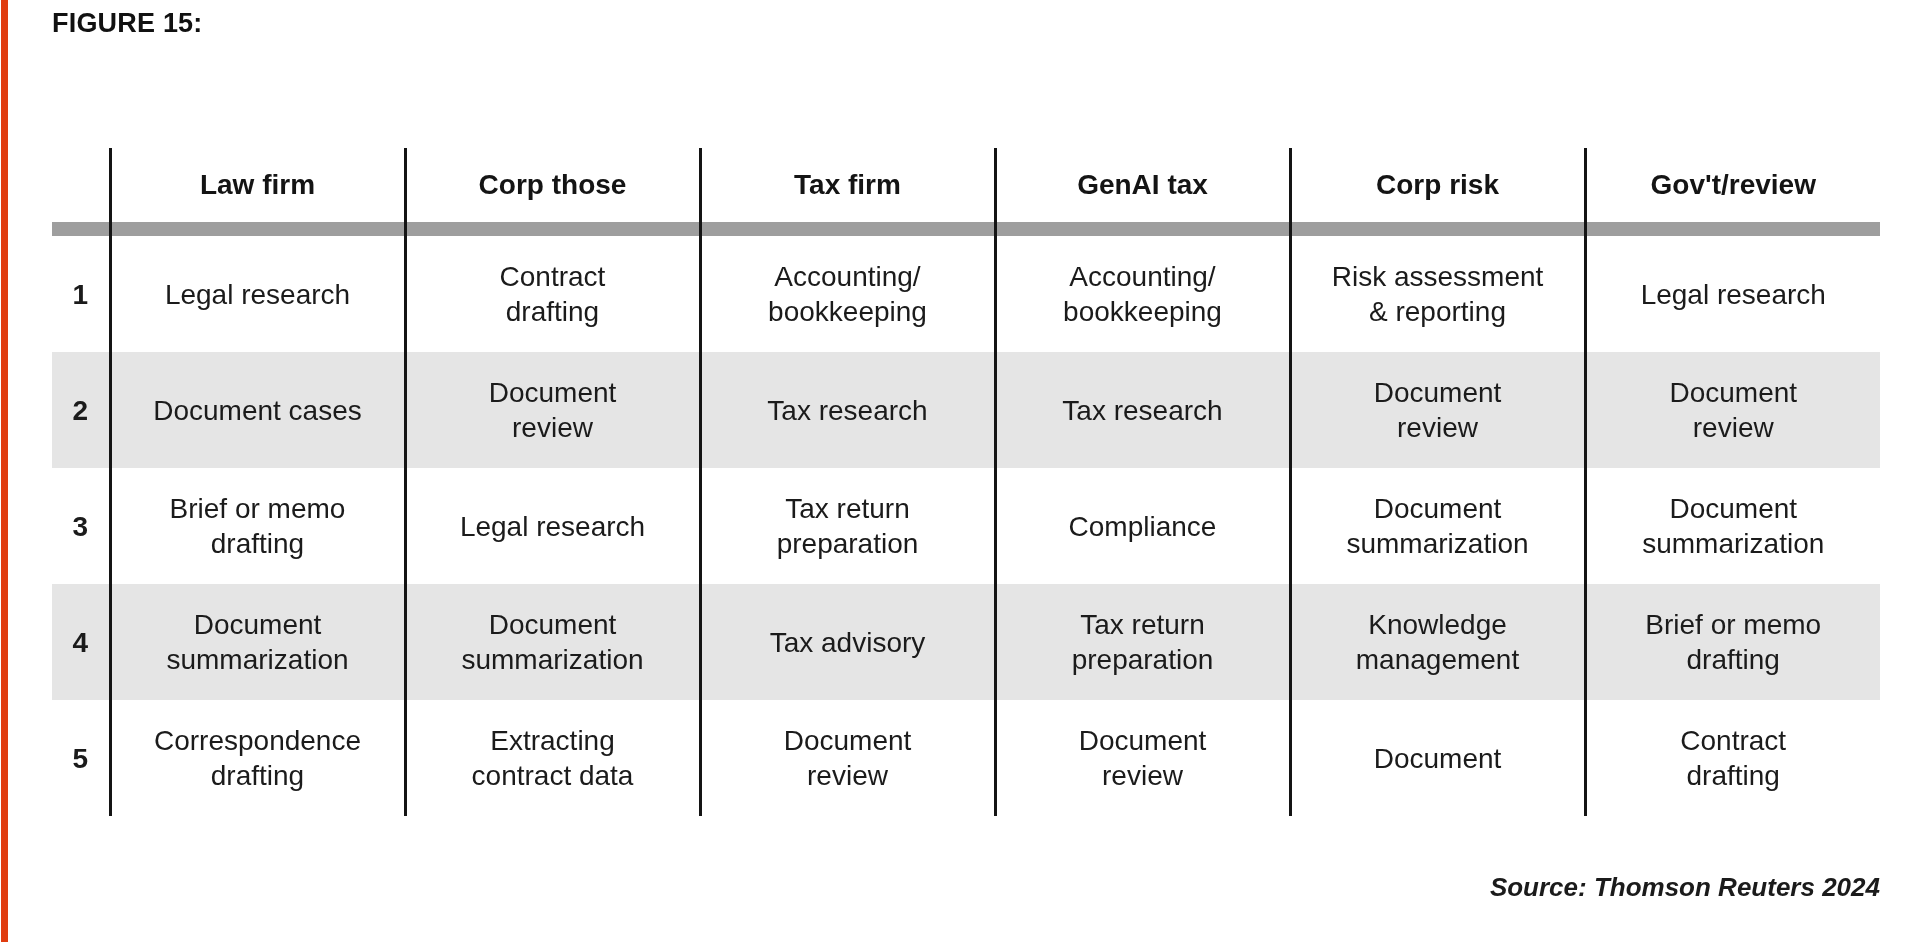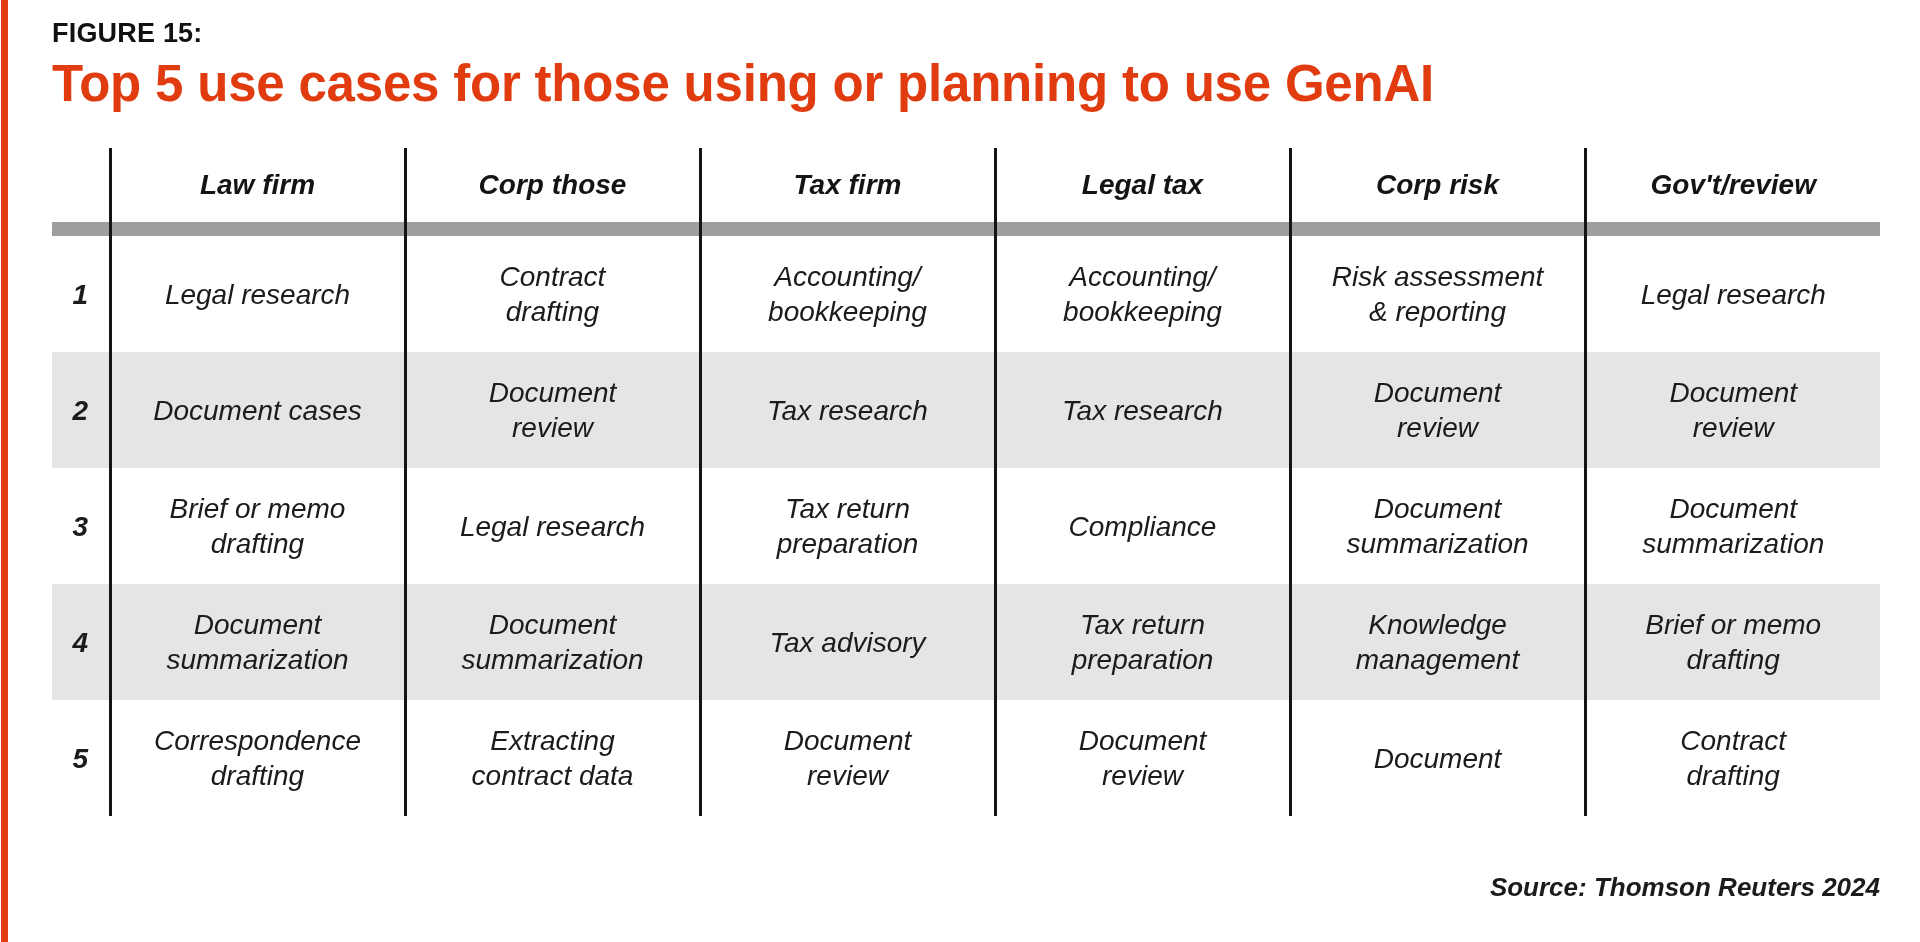--- a/index.html
+++ b/index.html
@@ -32,42 +32,41 @@
     top: 0px;
     width: 1840px;
   }
   #figure-label {
     font-family: "Liberation Sans Narrow", "Liberation Sans", sans-serif;
     font-size: 27px;
     font-weight: 700;
     letter-spacing: 0.2px;
     color: #111111;
     line-height: 34px;
-    padding-top: 16px;
+    padding-top: 6px;
     white-space: nowrap;
   }
   #figure-title {
     font-family: "Liberation Sans Narrow", "Liberation Sans", sans-serif;
     font-size: 51px;
     font-weight: 700;
     color: #e03c10;
     line-height: 60px;
     letter-spacing: -0.2px;
     margin-top: 4px;
     white-space: nowrap;
   }
 
   
   #table-wrap {
     position: absolute;
     left: 0;
     top: 148px;
     width: 1920px;
     height: 700px;
-    font-style: italic;
   }
 
   table.fig-table {
     position: absolute;
     left: 52px;
     top: 0;
     width: 1828px;
     border-collapse: collapse;
     table-layout: fixed;
   }
@@ -137,41 +136,40 @@
     white-space: nowrap;
   }
 </style>
 </head>
 <body>
 
 <div id="left-accent"></div>
 
 <div id="figure-header">
   <div id="figure-label">FIGURE 15:</div>
-  <div id="figure-title">Top 5 use cases for those using or planning to use GenAI</div>
 </div>
 
 <div id="table-wrap">
   <table class="fig-table">
     <colgroup>
       <col class="c-num">
       <col class="c-data">
         <col class="c-data">
         <col class="c-data">
       <col class="c-data">
         <col class="c-data">
         <col class="c-data">
     </colgroup>
     <thead>
       <tr class="head-row">
         <th class="num-head divider"></th>
         <th class="divider">Law firm</th>
         <th class="divider">Corp those</th>
         <th class="divider">Tax firm</th>
-        <th class="divider">Legal tax</th>
+        <th class="divider">GenAI tax</th>
         <th class="divider">Corp risk</th>
         <th>Gov't/review</th>
       </tr>
       <tr class="rule-row">
         <td class="num-rule divider"></td>
         <td class="divider"></td>
         <td class="divider"></td>
         <td class="divider"></td>
         <td class="divider"></td>
         <td class="divider"></td>

